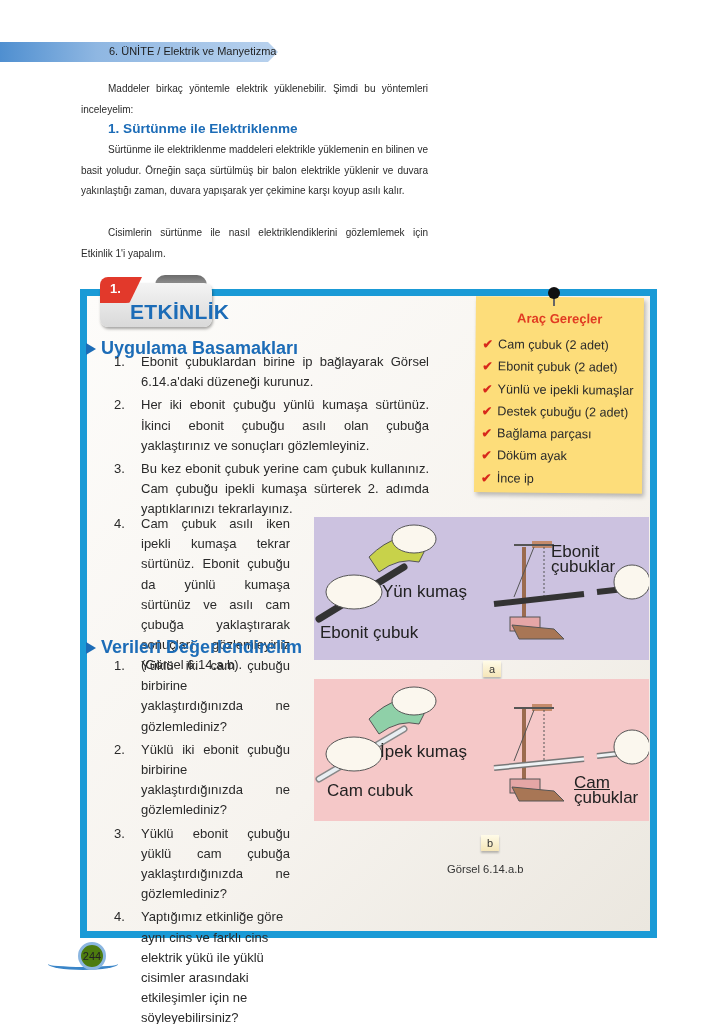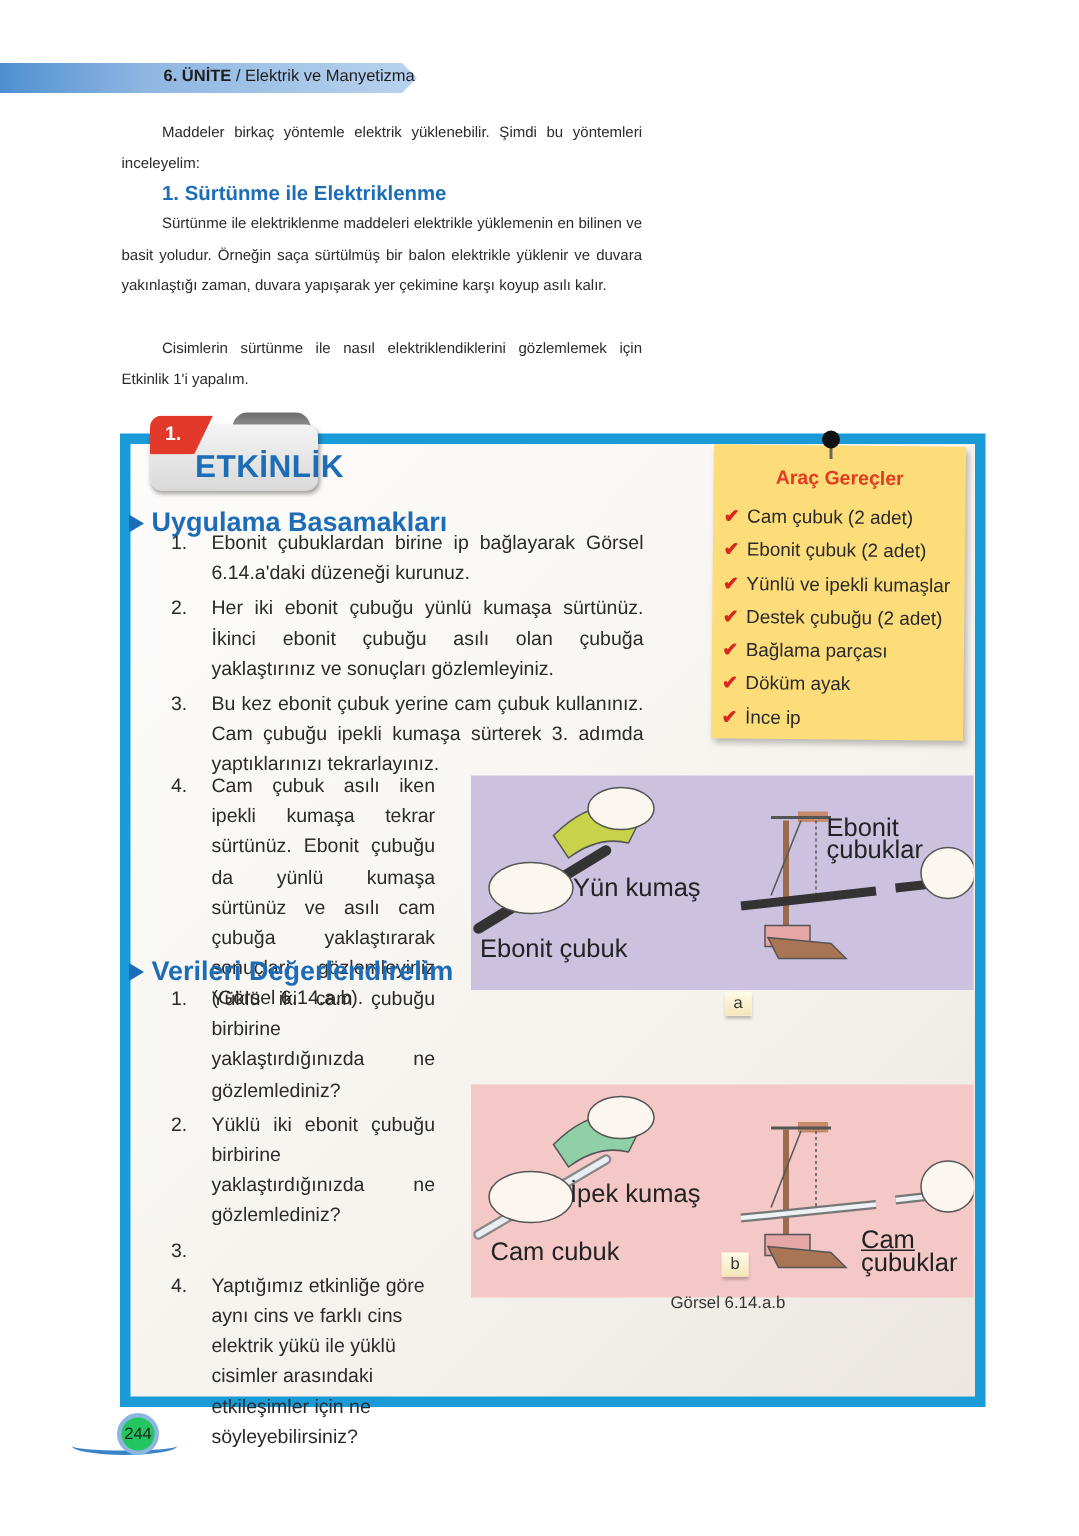--- a/index.html
+++ b/index.html
@@ -2,21 +2,21 @@
 <html><head>
 <meta charset="utf-8">
 <style>
   * { box-sizing: border-box; margin: 0; padding: 0; }
   body { width: 719px; height: 1024px; background: #ffffff; position: relative; overflow: hidden;
          font-family: "Liberation Sans", sans-serif; color: #2a2a2a; }
   .unit-bar { position: absolute; left: 0; top: 42px; width: 278px; height: 20px;
     background: linear-gradient(90deg, #4f8fd0 0%, #8fb7e2 35%, #b9d2ee 100%);
     clip-path: polygon(0 0, 268px 0, 278px 50%, 268px 100%, 0 100%); }
   .unit-text { position: absolute; left: 81px; top: 45px; font-size: 11px; color: #1d1d1d; white-space: nowrap; }
-  .unit-text b { font-weight: bold; padding-left: 28px; }
+  .unit-text b { font-weight: normal; padding-left: 28px; }
   .para { position: absolute; font-size: 10px; line-height: 20.5px; text-align: justify; text-align-last: left; }
   .para.indent { text-indent: 27px; }
   .section-title { position: absolute; left: 108px; top: 121px; font-size: 13.6px; font-weight: bold; color: #1c6cb7; }
 
   .activity-box { position: absolute; left: 80px; top: 289px; width: 577px; height: 649px;
     border: 7px solid #1a9ad6; background: linear-gradient(135deg, #fdfcfa 0%, #f6f3ee 60%, #ebe7df 100%); }
   .tab { position: absolute; left: 100px; top: 275px; width: 112px; height: 52px; }
   .tab-body { position: absolute; left: 0; top: 8px; width: 112px; height: 44px; border-radius: 8px;
     background: linear-gradient(180deg, #f4f4f4 0%, #d9d9d9 100%); box-shadow: 1px 2px 3px rgba(0,0,0,0.35); }
   .tab-fold { position: absolute; left: 55px; top: 0; width: 52px; height: 18px; border-radius: 10px 10px 0 0;
@@ -39,31 +39,31 @@
     box-shadow: 2px 3px 4px rgba(0,0,0,0.25); transform: rotate(0.6deg); }
   .pin { position: absolute; left: 548px; top: 287px; width: 12px; height: 12px; border-radius: 50%; background: #111; }
   .pin-needle { position: absolute; left: 553px; top: 297px; width: 2px; height: 9px; background: #666; }
   .note-title { position: absolute; left: 0; width: 100%; top: 14px; text-align: center; font-weight: bold; color: #e13b22; font-size: 13px; }
   .note-list { position: absolute; left: 7px; top: 37px; font-size: 12.6px; line-height: 22.3px; }
   .note-list .li { white-space: nowrap; }
   .check { color: #d8281b; font-weight: bold; margin-right: 5px; }
 
   .figure { position: absolute; left: 314px; width: 335px; }
   .figure.a { top: 517px; height: 143px; background: #ccc2e0; }
-  .figure.b { top: 723px; height: 142px; background: #f5c8c8; }
+  .figure.b { top: 679px; height: 142px; background: #f5c8c8; }
   .fig-label { position: absolute; font-size: 17px; color: #222; white-space: nowrap; line-height: 14px; }
   .tag { position: absolute; width: 18px; height: 16px; background: linear-gradient(180deg, #fffbe8, #f5e6b8);
     font-size: 11px; text-align: center; line-height: 16px; color: #333; box-shadow: 0 2px 2px rgba(0,0,0,0.25); }
   .caption { position: absolute; left: 447px; top: 863px; font-size: 11.2px; color: #333; }
 
   .page-num-wrap { position: absolute; left: 48px; top: 940px; width: 80px; height: 36px; }
   .page-swoosh { position: absolute; left: 0; top: 18px; width: 70px; height: 12px;
     border-bottom: 3px solid #3a85c8; border-radius: 0 0 50% 50%; }
   .page-circle { position: absolute; left: 30px; top: 2px; width: 28px; height: 28px; border-radius: 50%;
-    border: 3px solid #8bb6e0; background: #22c55e; font-size: 11px; text-align: center; line-height: 22px; color: #222; }
+    border: 3px solid #8bb6e0; background: #4d7c0f; font-size: 11px; text-align: center; line-height: 22px; color: #222; }
 </style>
 </head>
 <body>
 
 <div class="unit-bar"></div>
 <div class="unit-text"><b>6. ÜNİTE</b><span> / Elektrik ve Manyetizma</span></div>
 
 <p class="para indent" style="left:81px; top:79px; width:347px;">Maddeler birkaç yöntemle elektrik yüklenebilir. Şimdi bu yöntemleri inceleyelim:</p>
 <div class="section-title">1. Sürtünme ile Elektriklenme</div>
 <p class="para indent" style="left:81px; top:140px; width:347px;">Sürtünme ile elektriklenme maddeleri elektrikle yüklemenin en bilinen ve basit yoludur. Örneğin saça sürtülmüş bir balon elektrikle yüklenir ve duvara yakınlaştığı zaman, duvara yapışarak yer çekimine karşı koyup asılı kalır.</p>
@@ -83,21 +83,21 @@
   <div class="item">
       <span class="num">1.</span>
       <span class="txt">Ebonit çubuklardan birine ip bağlayarak Görsel 6.14.a'daki düzeneği kurunuz.</span>
     </div>
   <div class="item">
       <span class="num">2.</span>
       <span class="txt">Her iki ebonit çubuğu yünlü kumaşa sürtünüz. İkinci ebonit çubuğu asılı olan çubuğa yaklaştırınız ve sonuçları gözlemleyiniz.</span>
     </div>
   <div class="item">
       <span class="num">3.</span>
-      <span class="txt">Bu kez ebonit çubuk yerine cam çubuk kullanınız. Cam çubuğu ipekli kumaşa sürterek 3. adımda yaptıklarınızı tekrarlayınız.</span>
+      <span class="txt">Bu kez ebonit çubuk yerine cam çubuk kullanınız. Cam çubuğu ipekli kumaşa sürterek 2. adımda yaptıklarınızı tekrarlayınız.</span>
     </div>
 </div>
 <div class="ol" style="left:114px; top:514px; width:176px;">
   <div class="item">
       <span class="num">4.</span>
       <span class="txt">Cam çubuk asılı iken ipekli kumaşa tekrar sürtünüz. Ebonit çubuğu da yünlü kumaşa sürtünüz ve asılı cam çubuğa yaklaştırarak sonuçları gözlemleyiniz (Görsel 6.14.a.b).</span>
     </div>
 </div>
 
 <div class="sub-heading" style="left:86px; top:637px;"><span class="arrow"></span><span>Verileri Değerlendirelim</span></div>
@@ -106,20 +106,21 @@
   <div class="item">
       <span class="num">1.</span>
       <span class="txt">Yüklü iki cam çubuğu birbirine yaklaştırdığınızda ne gözlemlediniz?</span>
     </div>
   <div class="item">
       <span class="num">2.</span>
       <span class="txt">Yüklü iki ebonit çubuğu birbirine yaklaştırdığınızda ne gözlemlediniz?</span>
     </div>
   <div class="item">
       <span class="num">3.</span>
+      <span class="txt">Yüklü ebonit çubuğu yüklü cam çubuğa yaklaştırdığınızda ne gözlemlediniz?</span>
     </div>
   <div class="item">
       <span class="num">4.</span>
       <span class="txt" style="text-align:left;">Yaptığımız etkinliğe göre aynı cins ve farklı cins elektrik yükü ile yüklü cisimler arasındaki etkileşimler için ne söyleyebilirsiniz?</span>
     </div>
 </div>
 
 <div class="note">
   <div class="note-title">Araç Gereçler</div>
   <div class="note-list">

